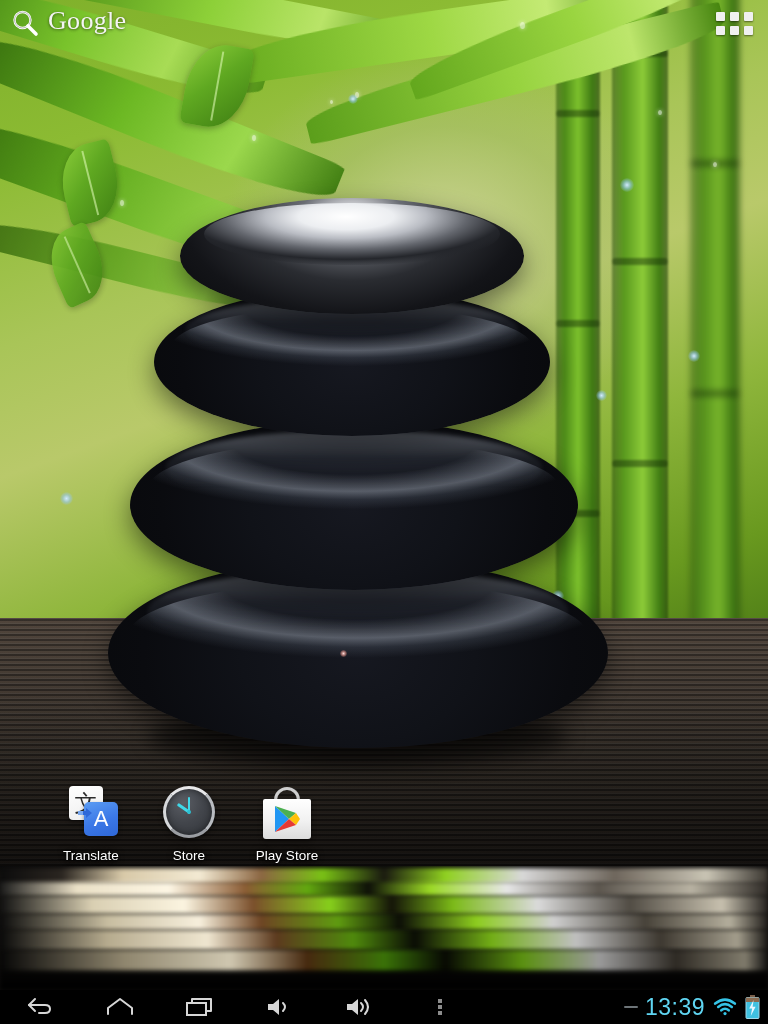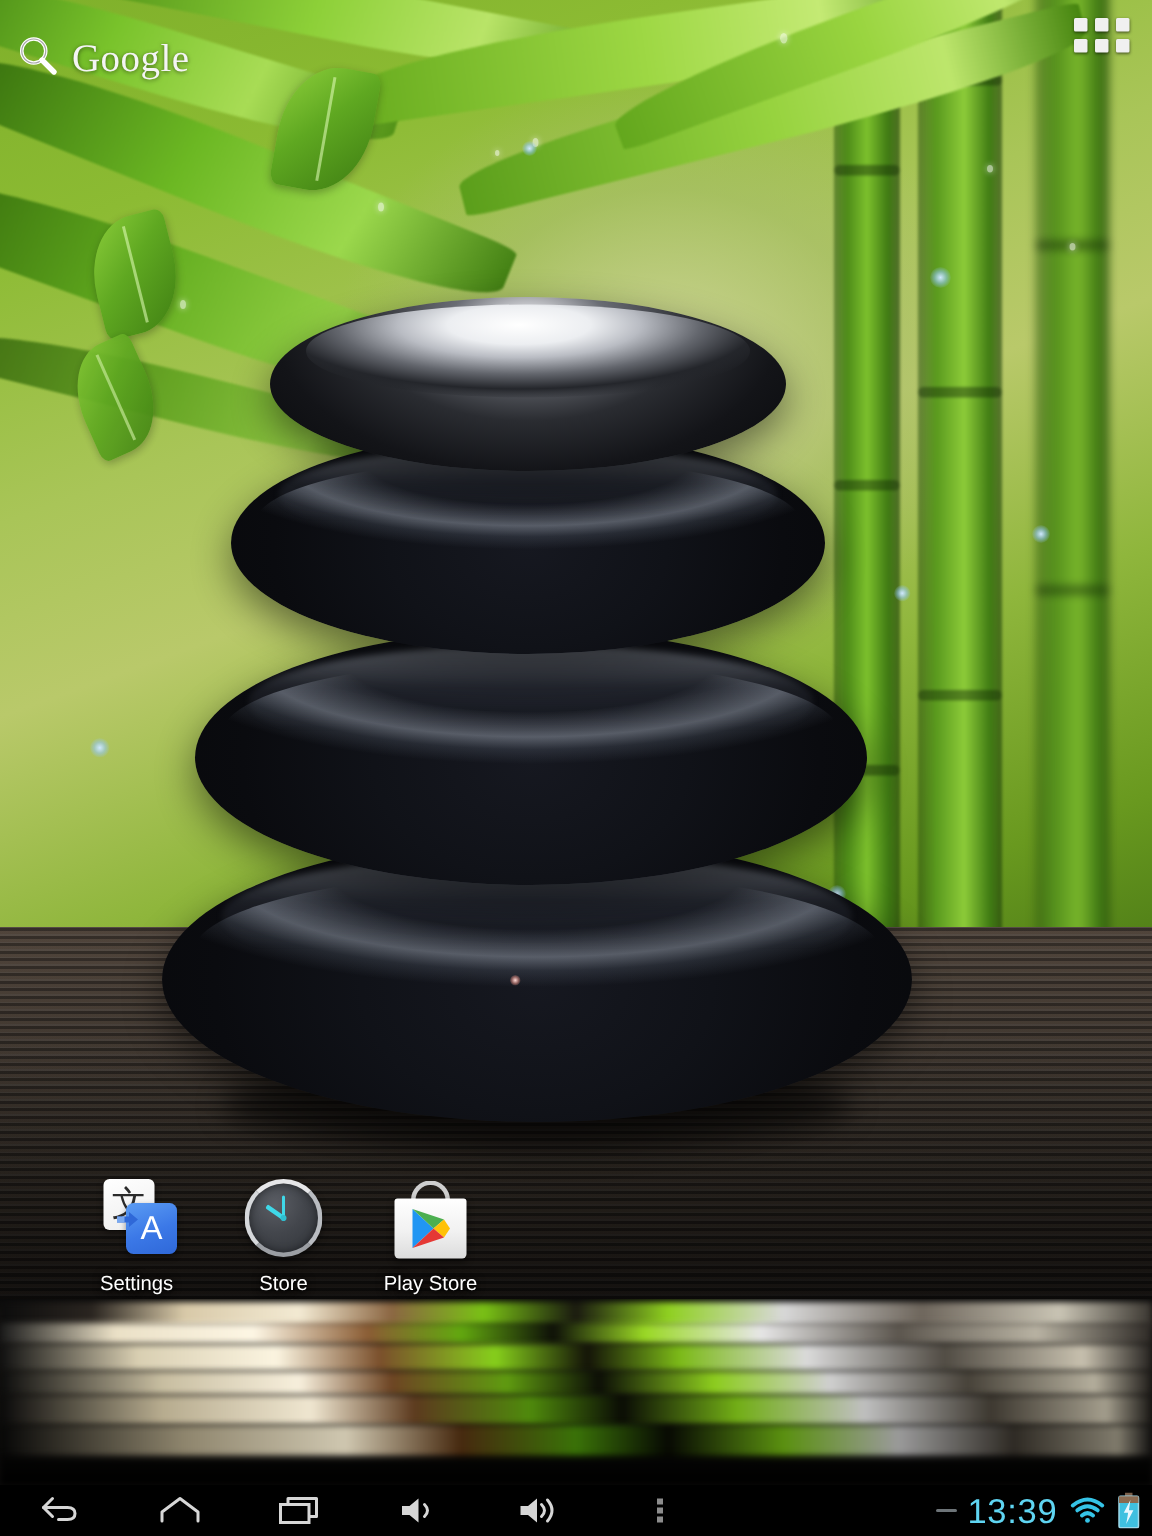--- a/index.html
+++ b/index.html
@@ -93,21 +93,21 @@
   .mat-dark { position:absolute; left:0; top:700px; width:768px; height:190px;
     background:linear-gradient(180deg, rgba(0,0,0,0) 0%, rgba(0,0,0,0.35) 55%, rgba(0,0,0,0.62) 100%); }
 
   
   .water { position:absolute; left:0; top:866px; width:768px; height:124px; overflow:hidden;
     background:linear-gradient(180deg,#0a0a0a 0%, #141210 8%, #0c0b0a 100%); }
   .wstripe { position:absolute; left:0; width:768px; filter:blur(2.2px); }
 
   
   #search-widget { position:absolute; left:10px; top:8px; width:190px; height:44px;
-    display:flex; align-items:flex-end; gap:8px; cursor:pointer; }
+    display:flex; align-items:flex-start; gap:8px; cursor:pointer; }
   #search-widget .glass { width:30px; height:30px; position:relative; flex:0 0 auto; }
   .g-word { color:#f4f4f4; font-family:"Liberation Serif", serif; font-size:26px;
     letter-spacing:0.3px; text-shadow:0 1px 3px rgba(0,0,0,0.55); line-height:1; }
 
   
   #apps-grid { position:absolute; right:16px; top:12px; width:36px; height:30px;
     display:grid; grid-template-columns:repeat(3, 9px); grid-template-rows:repeat(2, 9px);
     gap:5px 5px; cursor:pointer; }
   #apps-grid i { display:block; width:9px; height:9px; background:#f0f0f0; border-radius:1px;
     box-shadow:0 1px 2px rgba(0,0,0,0.5); }
@@ -317,21 +317,21 @@
             <span>文</span>
           </div>
         <svg class="tr-arrow" viewBox="0 0 16 12">
           <path d="M1 4 L9 4 L9 1 L15 6 L9 11 L9 8 L1 8 Z" fill="#2f68d8"></path>
           <path d="M1 4 L6 4 L6 8 L1 8 Z" fill="#7aa9f0"></path>
         </svg>
         <div class="tr-blue">
             <span>A</span>
           </div>
       </div>
-      <div class="lbl">Settings</div>
+      <div class="lbl">Translate</div>
     </div>
 
 
     <div class="app">
       <div class="ico">
         <div class="ck-face">
           <div class="ck-hand" style="left:50%; top:8px; width:2.6px; height:17px; margin-left:-1.3px; transform:rotate(0deg); transform-origin:50% 100%;"></div>
           <div class="ck-hand" style="left:50%; top:23px; width:2.6px; height:14px; margin-left:-1.3px; transform:rotate(125deg); transform-origin:50% 0%;"></div>
           <div class="ck-pin"></div>
         </div>

